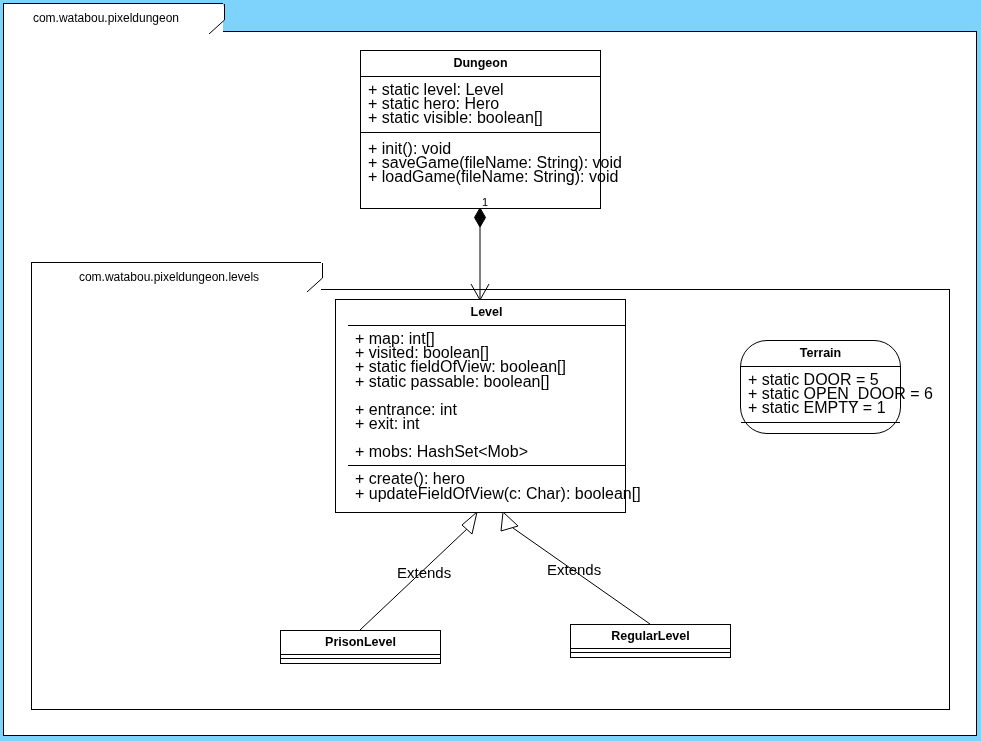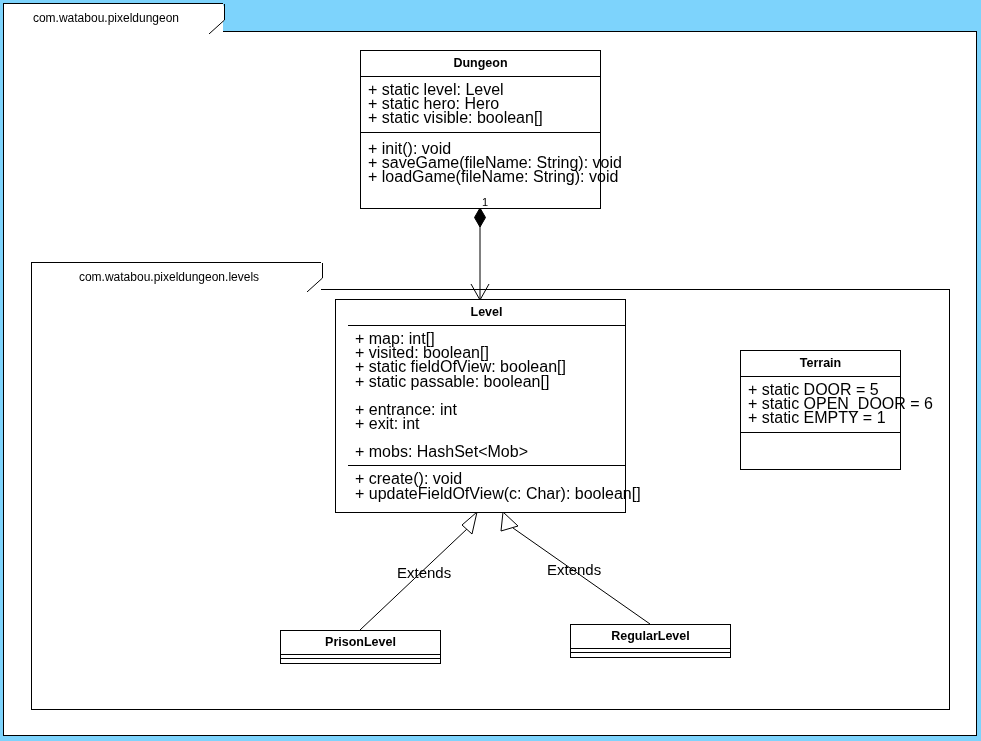--- a/index.html
+++ b/index.html
@@ -180,26 +180,26 @@
       <div class="member">+ visited: boolean[]</div>
       <div class="member">+ static fieldOfView: boolean[]</div>
       <div class="member">+ static passable: boolean[]</div>
       <div class="member spacer"></div>
       <div class="member">+ entrance: int</div>
       <div class="member">+ exit: int</div>
       <div class="member spacer"></div>
       <div class="member">+ mobs: HashSet&lt;Mob&gt;</div>
     </div>
     <div class="cls-compartment">
-      <div class="member">+ create(): void</div>
+      <div class="member">+ create(): hero</div>
       <div class="member">+ updateFieldOfView(c: Char): boolean[]</div>
     </div>
   </div>
 
-  <div class="abs cls" style="left:740px; top:350px; width:161px; height:120px;">
+  <div class="abs cls" style="left:740px; top:340px; width:161px; height:94px;border-radius:27px;">
     <div class="cls-title">Terrain</div>
     <div class="cls-compartment">
       <div class="member">+ static DOOR = 5</div>
       <div class="member">+ static OPEN_DOOR = 6</div>
       <div class="member">+ static EMPTY = 1</div>
     </div>
     <div class="cls-compartment empty"></div>
   </div>
 
   <div class="abs cls" style="left:280px; top:630px; width:161px; height:34px;">

